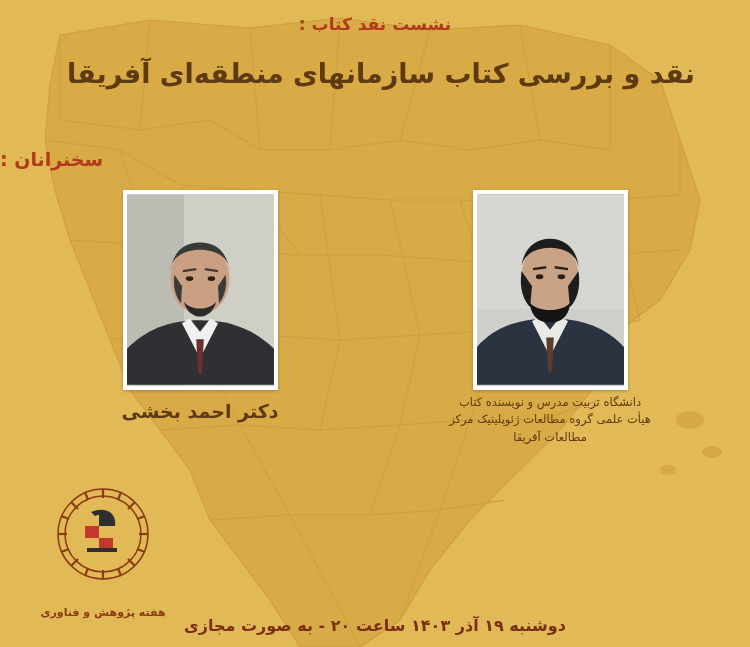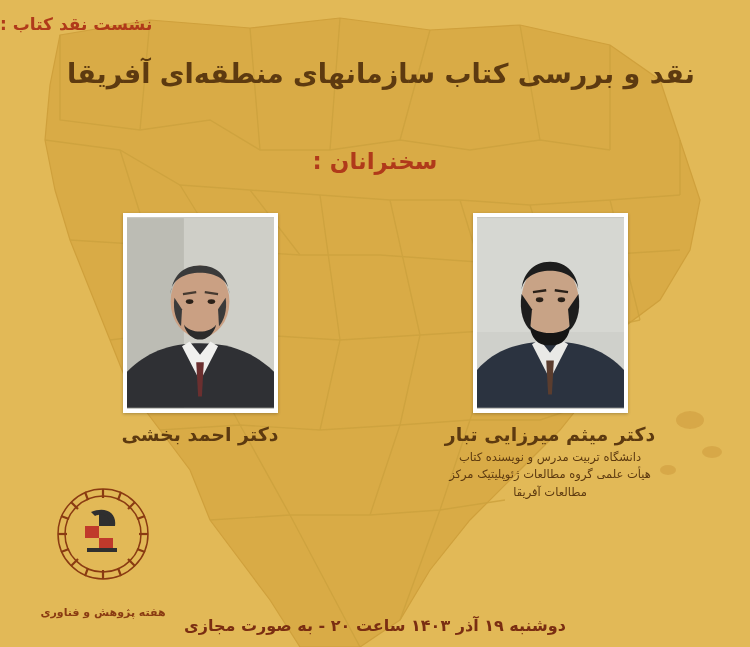--- a/index.html
+++ b/index.html
@@ -31,64 +31,63 @@
     position: absolute;
     inset: 0;
     z-index: 2;
   }
 
   .header-label {
     position: absolute;
     top: 14px;
     left: 0;
     right: 0;
+    text-align: center;
+    color: #b03a1a;
+    font-size: 17px;
+    font-weight: bold;
+    letter-spacing: 0.5px;
+  }
+
+  .main-title {
+    position: absolute;
+    top: 58px;
+    left: 0;
+    right: 0;
+    text-align: center;
+    color: #5d3a10;
+    font-size: 27px;
+    font-weight: bold;
+    padding-left: 12px;
+  }
+
+  .speakers-label {
+    position: absolute;
+    top: 148px;
+    left: 0;
+    right: 0;
     text-align: left;
     color: #b03a1a;
-    font-size: 17px;
-    font-weight: bold;
-    letter-spacing: 0.5px;
-  }
-
-  .main-title {
-    position: absolute;
-    top: 58px;
-    left: 0;
-    right: 0;
-    text-align: center;
-    color: #5d3a10;
-    font-size: 27px;
-    font-weight: bold;
-    padding-left: 12px;
-  }
-
-  .speakers-label {
-    position: absolute;
-    top: 148px;
-    left: 0;
-    right: 0;
-    text-align: center;
-    color: #b03a1a;
-    font-size: 23px;
+    font-size: 19px;
     font-weight: bold;
   }
 
   .speakers-row {
     position: absolute;
     top: 190px;
     left: 0;
     right: 0;
     display: flex;
     justify-content: center;
     gap: 120px;
   }
 
   .speaker {
     width: 230px;
     text-align: center;
-    margin-top: 23px;
   }
 
   .photo-frame {
     width: 155px;
     height: 200px;
     margin: 0 auto;
     border: 4px solid #ffffff;
     box-sizing: border-box;
     overflow: hidden;
     position: relative;
@@ -198,21 +197,20 @@
             <ellipse cx="77" cy="86" rx="30" ry="38" fill="#c8a386"></ellipse>
             <path d="M47,78 C47,48 107,48 107,78 C107,60 95,46 77,46 C59,46 47,60 47,78 Z" fill="#1d1d1d"></path>
             <path d="M47,80 C44,100 50,112 56,118 L58,96 Z" fill="#1d1d1d"></path>
             <path d="M107,80 C110,100 104,112 98,118 L96,96 Z" fill="#1d1d1d"></path>
             <path d="M55,112 C58,130 66,134 77,134 C88,134 96,130 99,112 C92,124 62,124 55,112 Z" fill="#151515"></path>
             <ellipse cx="66" cy="86" rx="4" ry="2.6" fill="#2a2018"></ellipse>
             <ellipse cx="89" cy="86" rx="4" ry="2.6" fill="#2a2018"></ellipse>
             <path d="M59,78 L73,76 M82,76 L96,78" stroke="#2a2018" stroke-width="2.6" fill="none"></path>
           </svg>
         </div>
-        <div class="speaker-name">دکتر میثم میرزایی تبار</div>
         <div class="speaker-affil">
           <div>دانشگاه تربیت مدرس و نویسنده کتاب</div>
           <div>هیأت علمی گروه مطالعات ژئوپلیتیک مرکز مطالعات آفریقا</div>
         </div>
       </div>
 
       <div class="speaker">
         <div class="photo-frame">
           <svg viewBox="0 0 155 200" aria-hidden="true">
             <rect x="0" y="0" width="155" height="200" fill="#cfcfc8"></rect>

